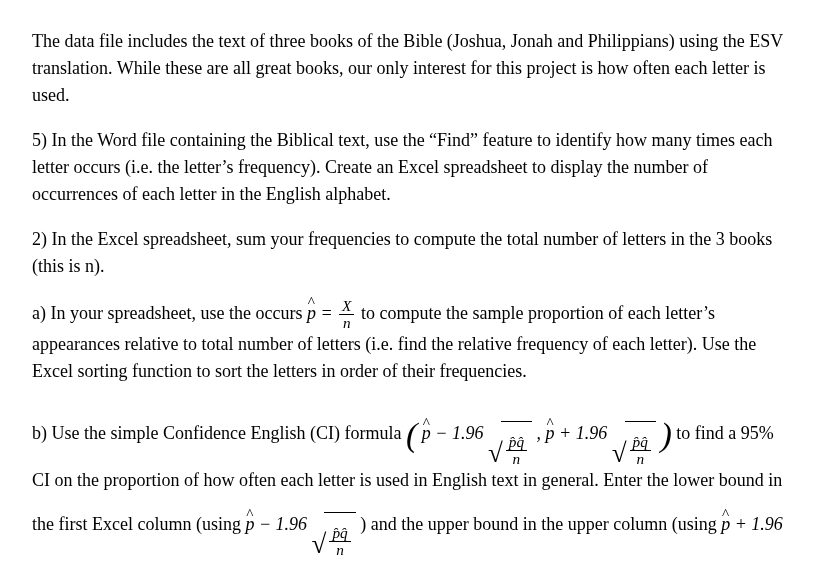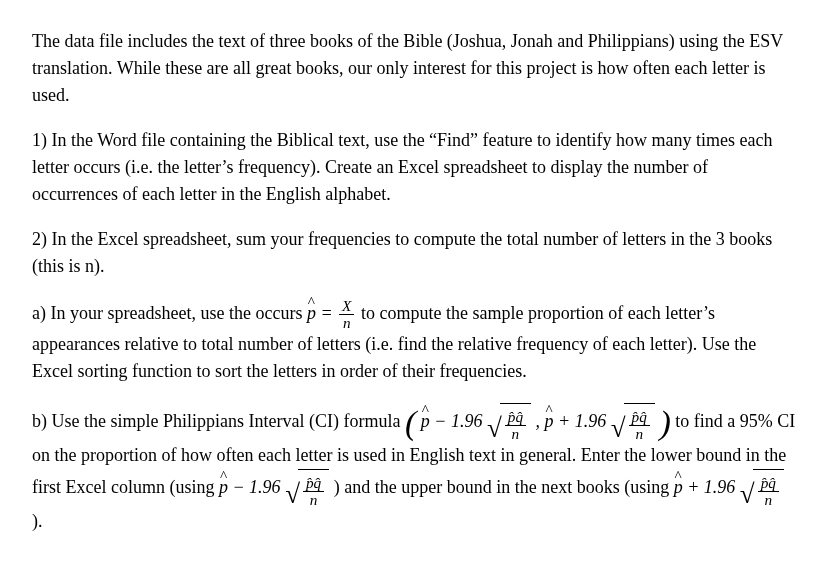--- a/index.html
+++ b/index.html
@@ -56,49 +56,50 @@
     vertical-align: middle;
   }
   .sqrt-sign {
     font-size: 1.5em;
     line-height: 1;
     align-self: flex-end;
     margin-right: -2px;
   }
   .sqrt-body {
     border-top: 1.2px solid #000;
-    padding: 5px 3px 0 3px;
+    padding: 12px 3px 0 3px;
     display: inline-block;
+    margin-top: 18px;
   }
   .bigp {
     font-size: 1.9em;
     line-height: 0.8;
     vertical-align: middle;
     display: inline-block;
   }
 </style>
 </head>
 <body>
 
 <p>The data file includes the text of three books of the Bible (Joshua, Jonah and Philippians) using the ESV translation.  While these are all great books, our only interest for this project is how often each letter is used.</p>
 
-<p>1) In the Word file containing the Biblical text, use the “Find” feature to identify how many times each letter occurs (i.e. the letter’s frequency).  Create an Excel spreadsheet to display the number of occurrences of each letter in the English alphabet.</p>
+<p>5) In the Word file containing the Biblical text, use the “Find” feature to identify how many times each letter occurs (i.e. the letter’s frequency).  Create an Excel spreadsheet to display the number of occurrences of each letter in the English alphabet.</p>
 
 <p>2) In the Excel spreadsheet, sum your frequencies to compute the total number of letters in the 3 books (this is n).</p>
 
 <p>
   <span>a) In your spreadsheet, use the occurs </span>
   <span class="math">
     <span class="hat">p</span><span> = </span><span class="frac"><span class="num">X</span><span class="den">n</span></span>
   </span>
   <span> to compute the sample proportion of each letter’s appearances relative to total number of letters (i.e. find the relative frequency of each letter).  Use the Excel sorting function to sort the letters in order of their frequencies.</span>
 </p>
 
 <p>
-  <span>b) Use the simple Philippians Interval (CI) formula </span>
+  <span>b) Use the simple Confidence English (CI) formula </span>
   <span class="math">
     <span class="bigp">(</span>
     <span class="hat">p</span><span> − 1.96</span>
     <span class="sqrt">
         <span class="sqrt-sign">√</span>
         <span class="sqrt-body"><span class="frac"><span class="num">p̂q̂</span><span class="den">n</span></span></span>
       </span>
     <span> , </span>
     <span class="hat">p</span><span> + 1.96</span>
     <span class="sqrt">
@@ -108,21 +109,21 @@
     <span class="bigp">)</span>
   </span>
   <span> to find a 95% CI on the proportion of how often each letter is used in English text in general.  Enter the lower bound in the first Excel column (using </span>
   <span class="math">
     <span class="hat">p</span><span> − 1.96</span>
     <span class="sqrt">
         <span class="sqrt-sign">√</span>
         <span class="sqrt-body"><span class="frac"><span class="num">p̂q̂</span><span class="den">n</span></span></span>
       </span>
   </span>
-  <span> ) and the upper bound in the next books (using </span>
+  <span> ) and the upper bound in the upper column (using </span>
   <span class="math">
     <span class="hat">p</span><span> + 1.96</span>
     <span class="sqrt">
         <span class="sqrt-sign">√</span>
         <span class="sqrt-body"><span class="frac"><span class="num">p̂q̂</span><span class="den">n</span></span></span>
       </span>
   </span>
   <span> ).</span>
 </p>
 

